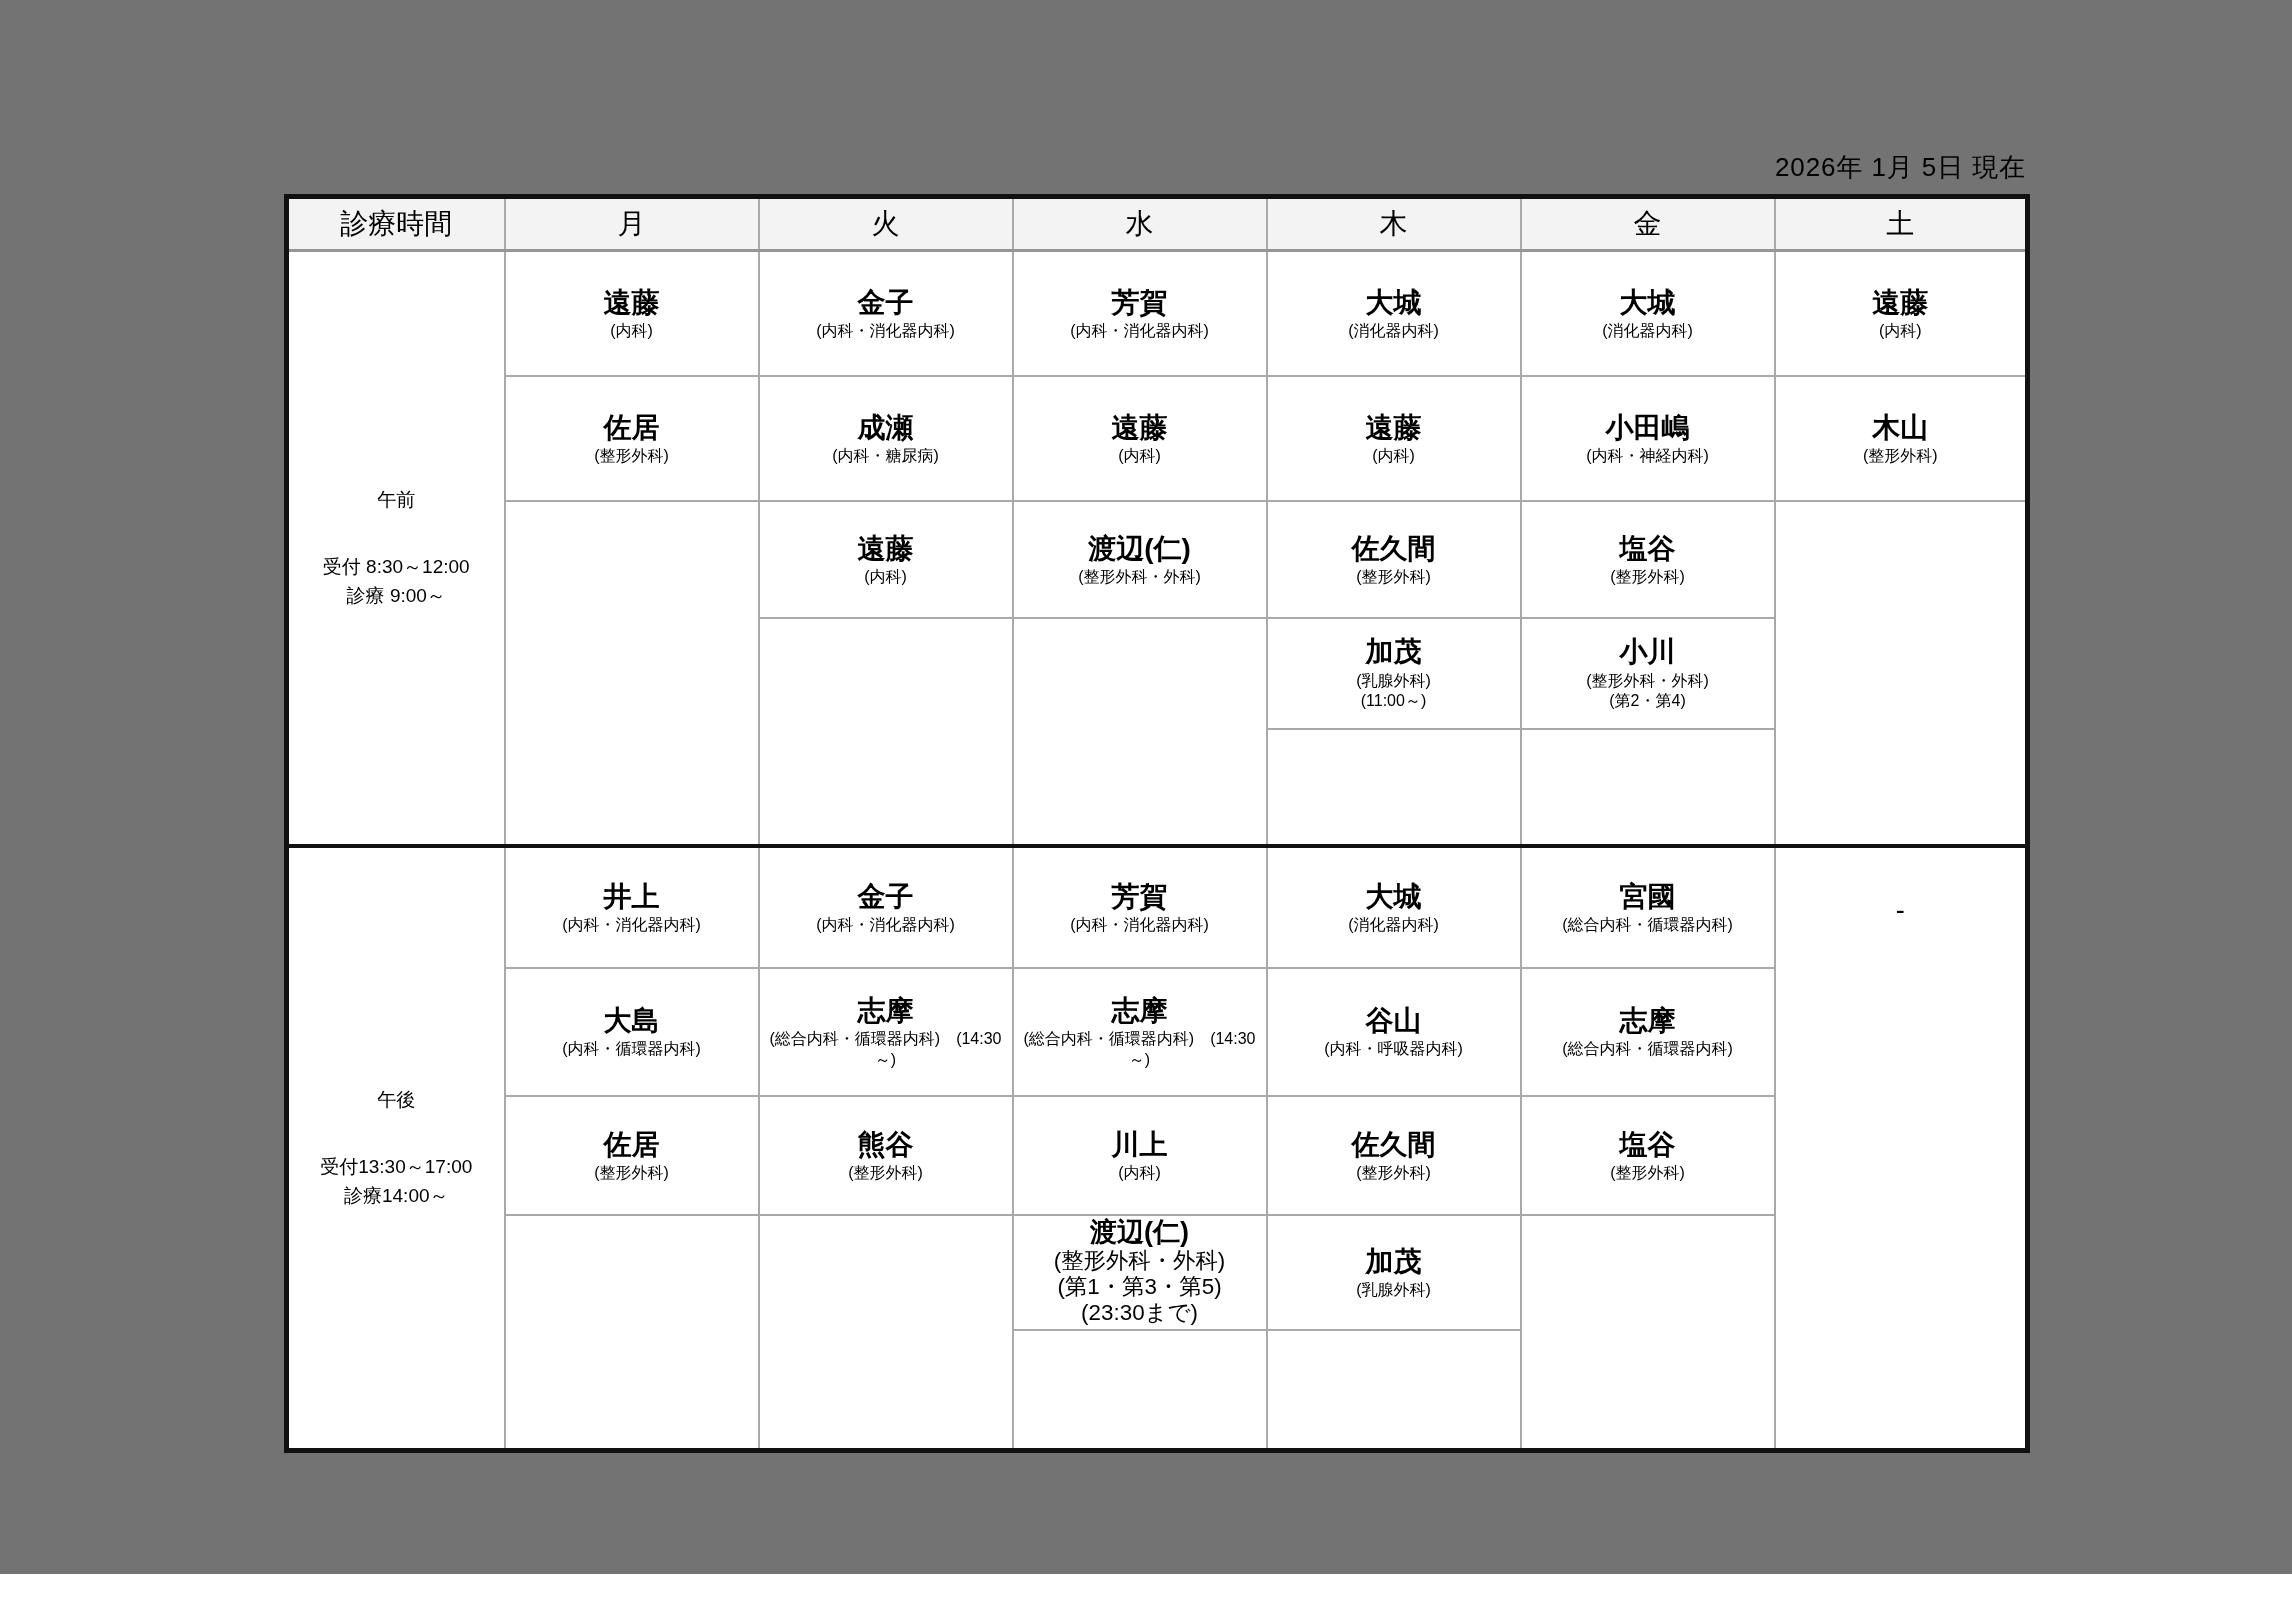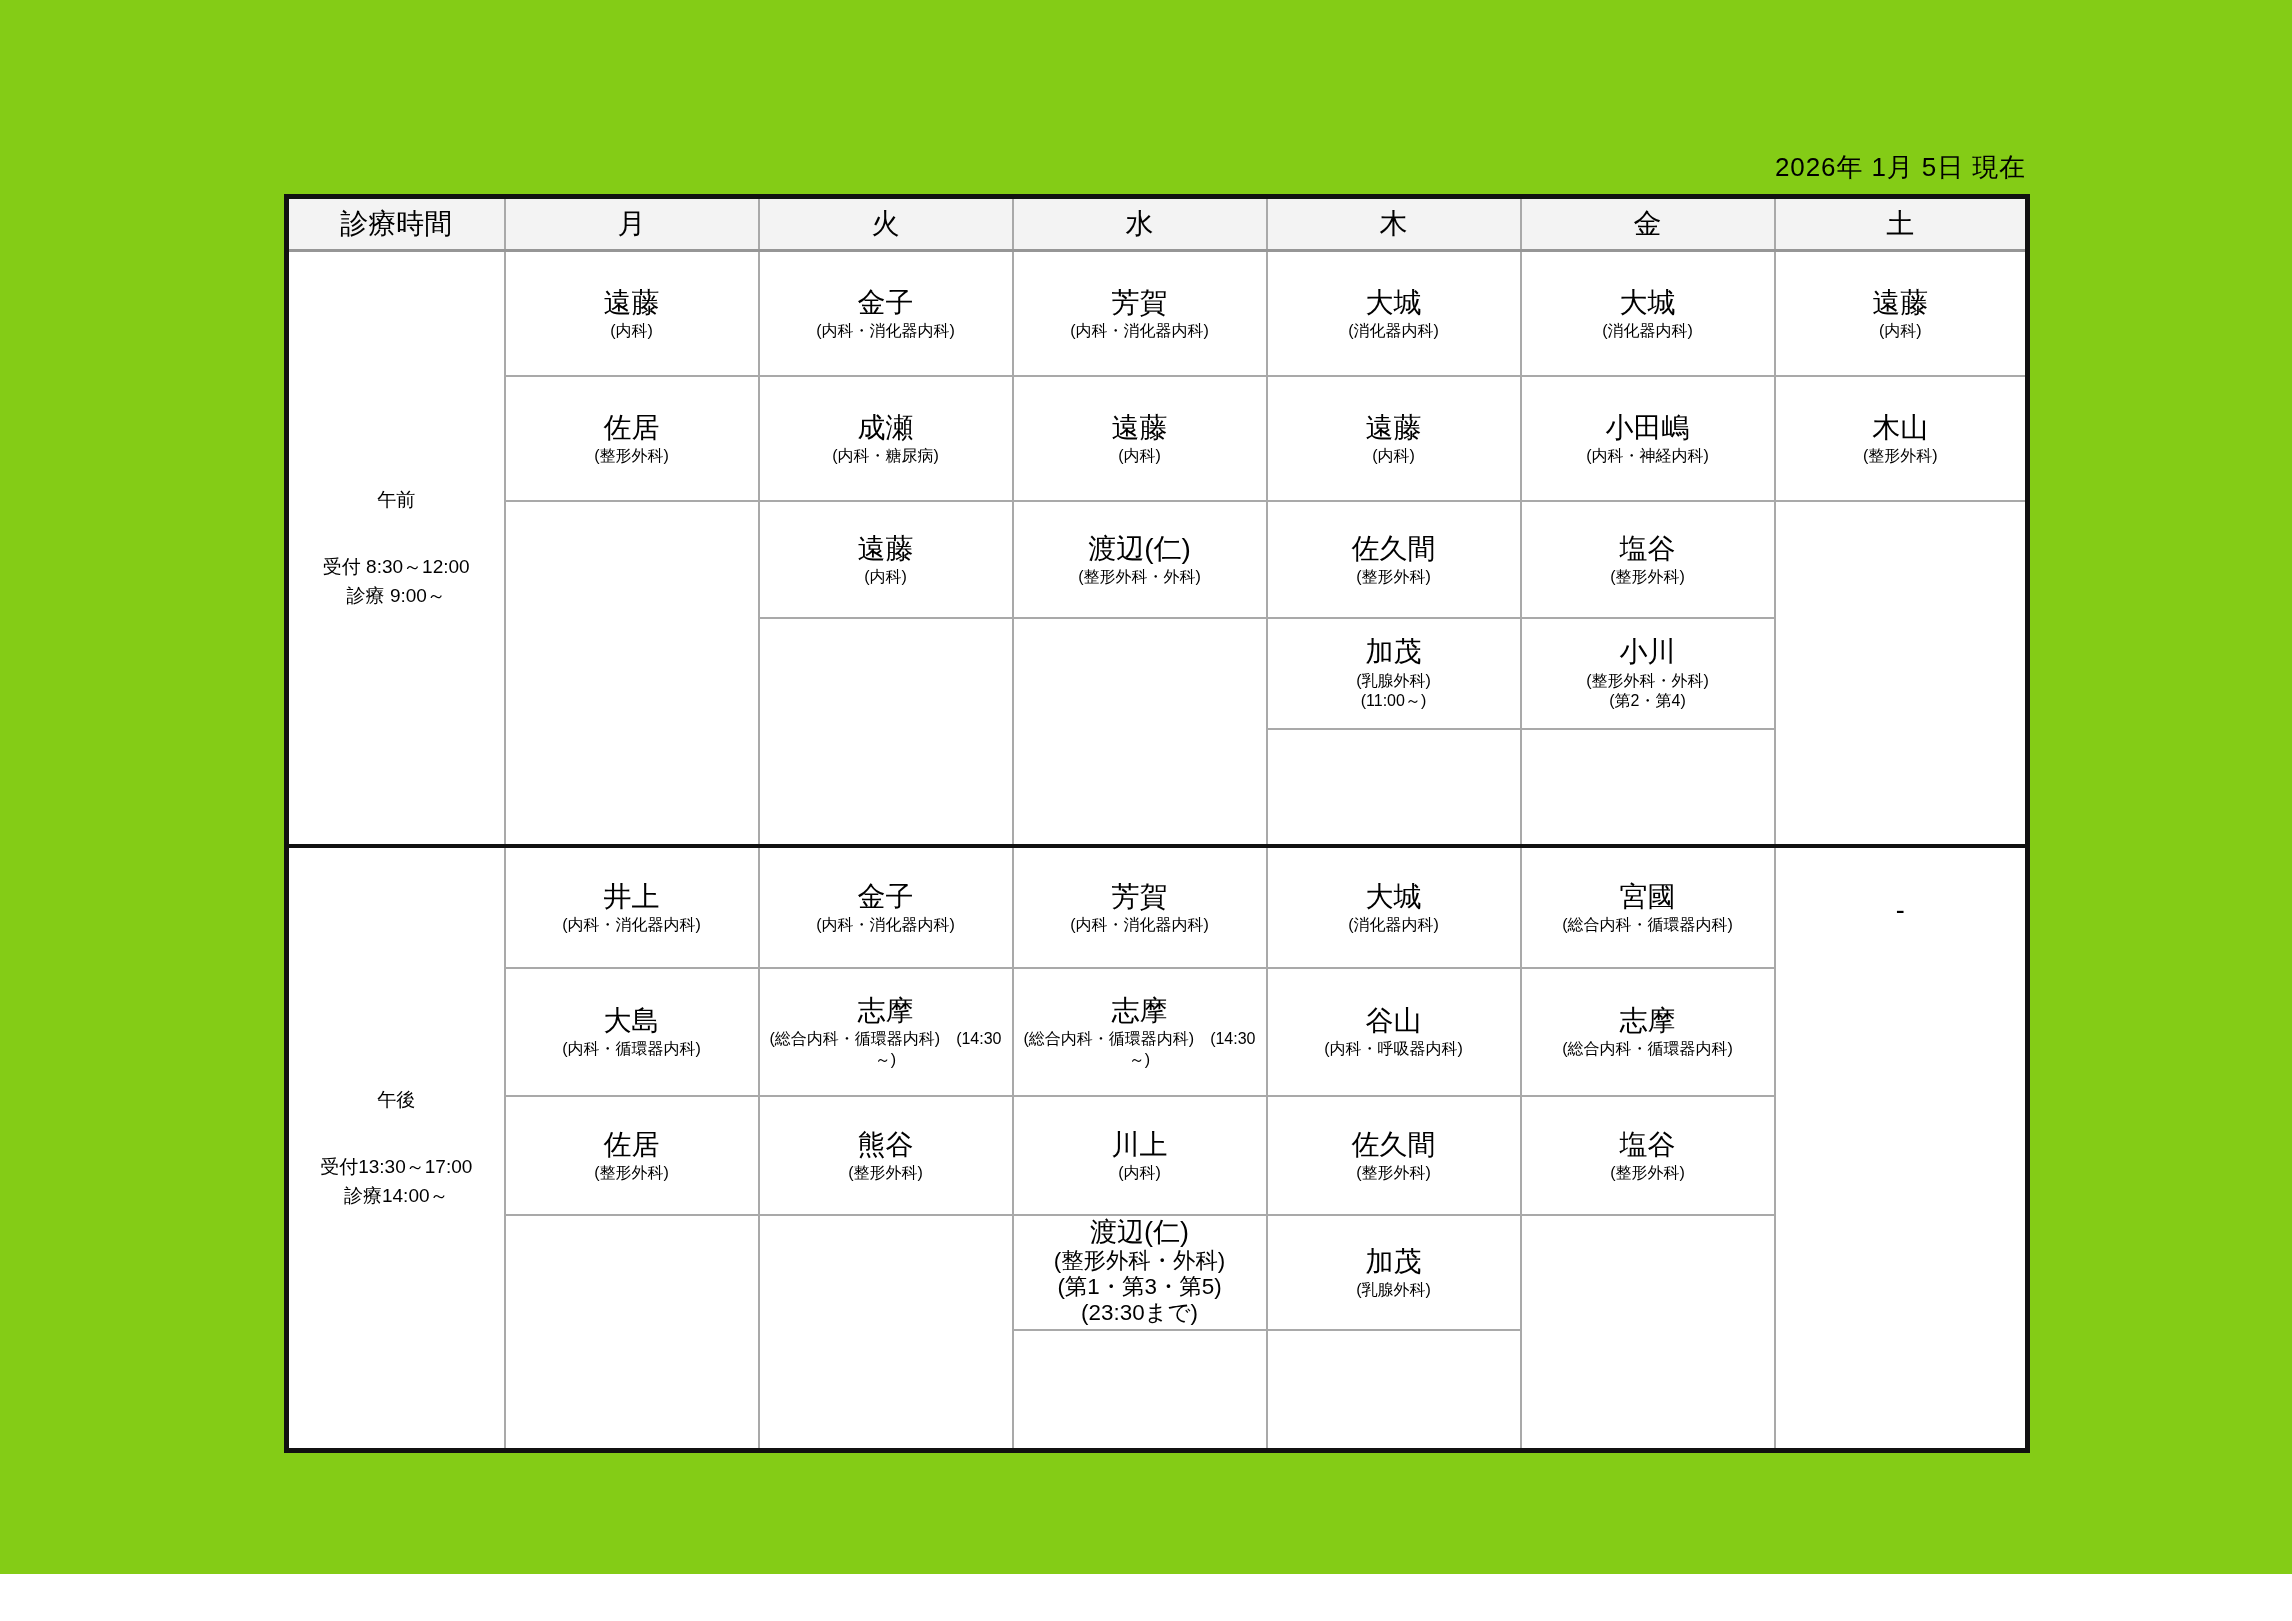--- a/index.html
+++ b/index.html
@@ -1,26 +1,26 @@
 <!DOCTYPE html>
 <html style="font-size:14.3px"><head>
 <meta charset="utf-8">
 <style>
   html,body{margin:0;padding:0;background:#fff;}
-  .page{position:relative;width:2293px;height:1574px;background:#84cc16;overflow:hidden;
+  .page{position:relative;width:2293px;height:1574px;background:#737373;overflow:hidden;
         font-family:"Liberation Sans","DejaVu Sans",sans-serif;color:#000;}
   .date-note{position:absolute;top:150px;right:267px;font-size:26px;letter-spacing:0.9px;}
   table.sched{position:absolute;left:284px;top:194px;border-collapse:collapse;table-layout:fixed;
               border:5.4px solid #111;}
   .sched td,.sched th{border:2.7px solid #a9a9a9;text-align:center;vertical-align:middle;
               padding:1.8px 7.2px;background:#fff;overflow:hidden;}
   .sched thead th{background:#f3f3f3;font-size:28px;font-weight:normal;
               border-bottom:3.6px solid #969696;font-family:Liberation Serif, serif;}
   tr.divider td{border-top:4.5px solid #111;}
-  .name{font-size:28px;font-weight:normal;line-height:1.3;}
+  .name{font-size:28px;font-weight:bold;line-height:1.3;}
   .dept{font-size:16px;line-height:1.28;}
   td.compact .name{font-size:27px;line-height:1.12;}
   td.compact .dept{font-size:22.4px;line-height:1.18;}
   td.timecell{font-size:19px;line-height:1.5;}
   .tc-title{margin-bottom:39px;}
   td.dashcell{vertical-align:top;padding-top:47px;font-size:27px;}
 </style>
 </head>
 <body>
 

